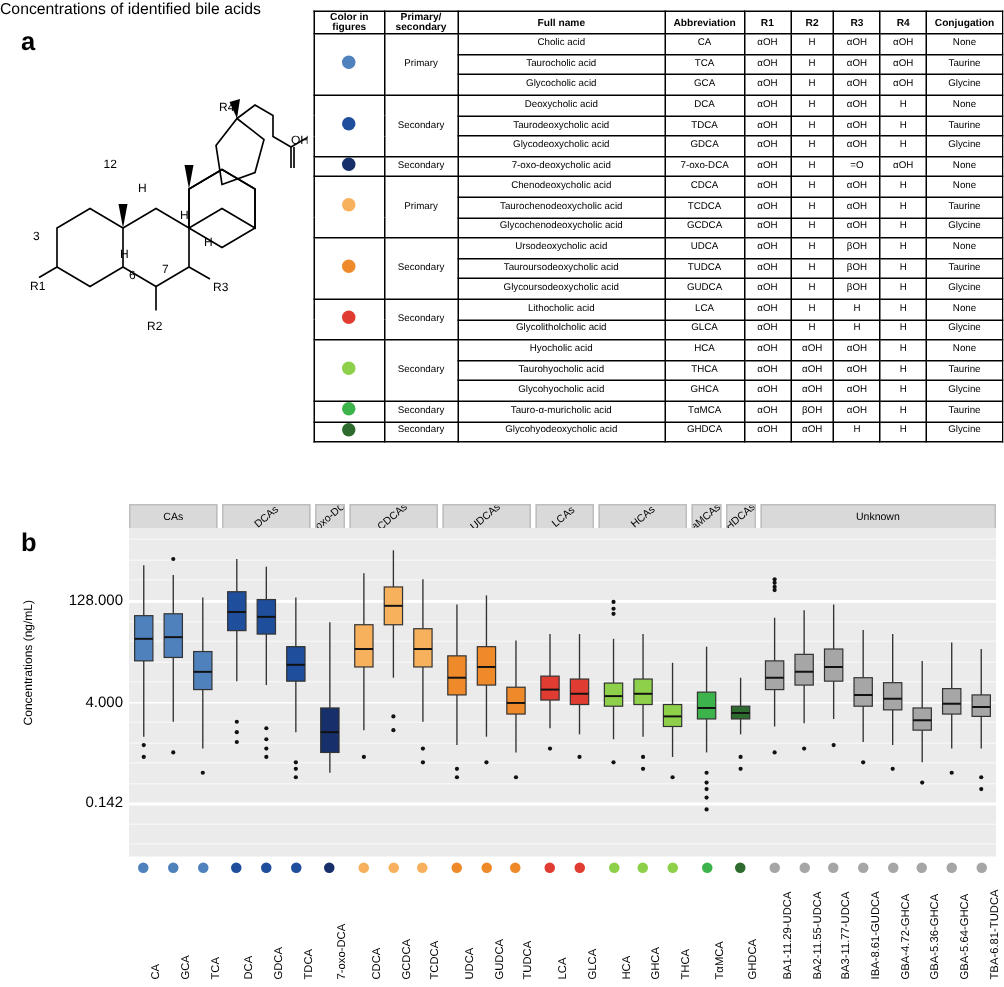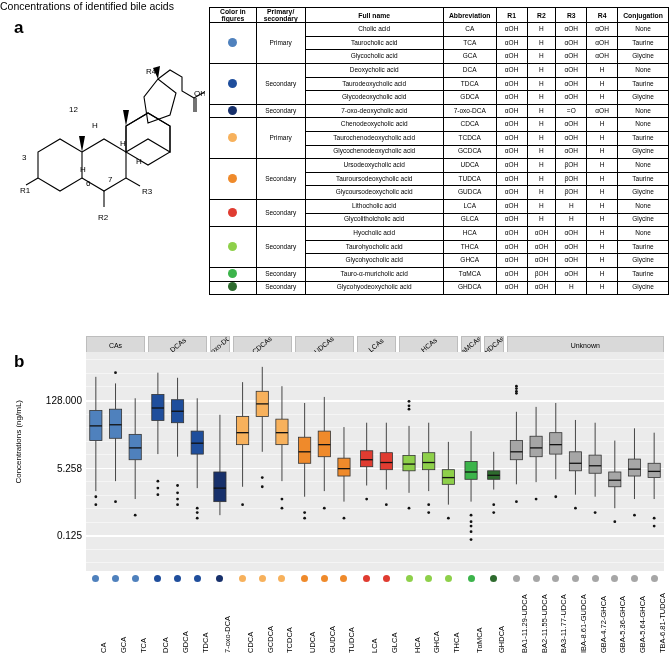--- a/index.html
+++ b/index.html
@@ -586,22 +586,22 @@
         <line x1="568.1607142857142" y1="80.67544232761614" x2="568.1607142857142" y2="111.27851025326045" stroke="#333" stroke-width="0.9"></line>
         <line x1="568.1607142857142" y1="147.03144019225556" x2="568.1607142857142" y2="125.59795471623713" stroke="#333" stroke-width="0.9"></line>
         <rect x="562.0603571428571" y="111.27851025326045" width="12.200714285714284" height="14.319444462976676" fill="#a6a6a6" stroke="#333" stroke-width="0.8"></rect>
         <line x1="562.0603571428571" y1="119.38505004448263" x2="574.2610714285713" y2="119.38505004448263" stroke="#111" stroke-width="1.3"></line>
         <circle cx="568.1607142857142" cy="166.1670258449223" r="1.4" fill="#111"></circle>
         <circle cx="568.1607142857142" cy="174.077487611379" r="1.4" fill="#111"></circle>
       </g>
     </svg>
 </div>
 <div id="yticks">
-    <div class="ytick" style="left: 38px; top: 530.247px; right: auto; position: absolute; width: 44px; text-align: right;">0.125</div>
-    <div class="ytick" style="left: 38px; top: 462.632px; right: auto; position: absolute; width: 44px; text-align: right;">5.258</div>
+    <div class="ytick" style="left: 38px; top: 530.247px; right: auto; position: absolute; width: 44px; text-align: right;">0.142</div>
+    <div class="ytick" style="left: 38px; top: 462.632px; right: auto; position: absolute; width: 44px; text-align: right;">4.000</div>
     <div class="ytick" style="left: 38px; top: 395.017px; right: auto; position: absolute; width: 44px; text-align: right;">128.000</div>
   </div>
 <div id="xlabels">
     <div class="xdot" style="background: rgb(79, 129, 189); left: 6.33929px; top: 0px;"></div>
     <div class="xlab" style="left: 13.3393px; top: 78px;">CA</div>
     <div class="xdot" style="background: rgb(79, 129, 189); left: 26.0179px; top: 0px;"></div>
     <div class="xlab" style="left: 33.0179px; top: 78px;">GCA</div>
     <div class="xdot" style="background: rgb(79, 129, 189); left: 45.6964px; top: 0px;"></div>
     <div class="xlab" style="left: 52.6964px; top: 78px;">TCA</div>
     <div class="xdot" style="background: rgb(31, 78, 156); left: 68.375px; top: 0px;"></div>

